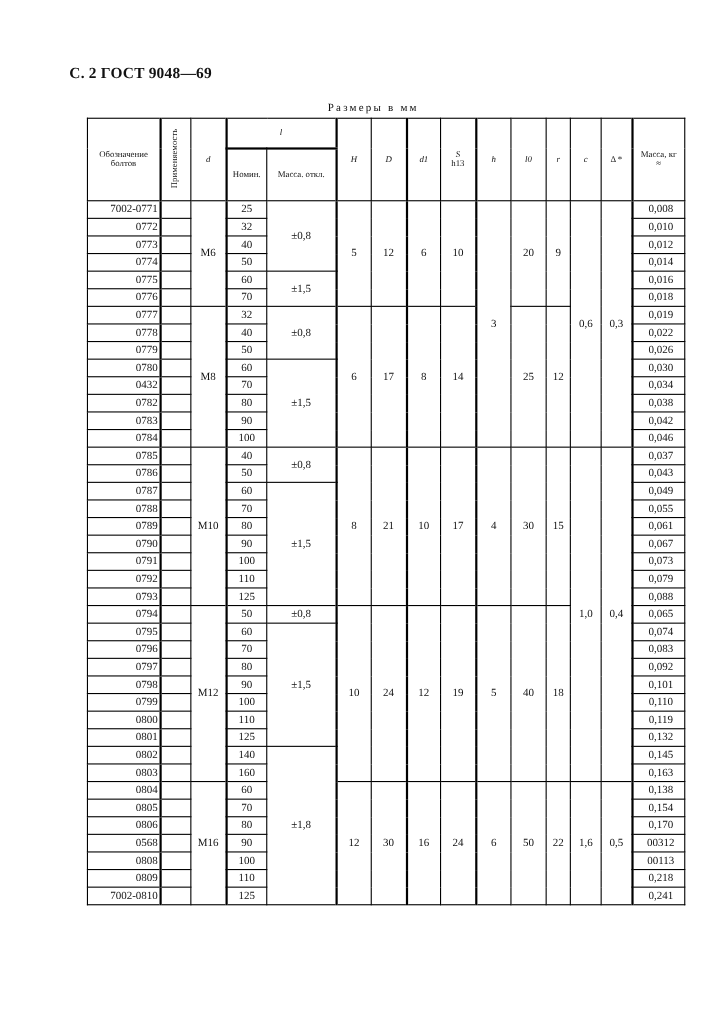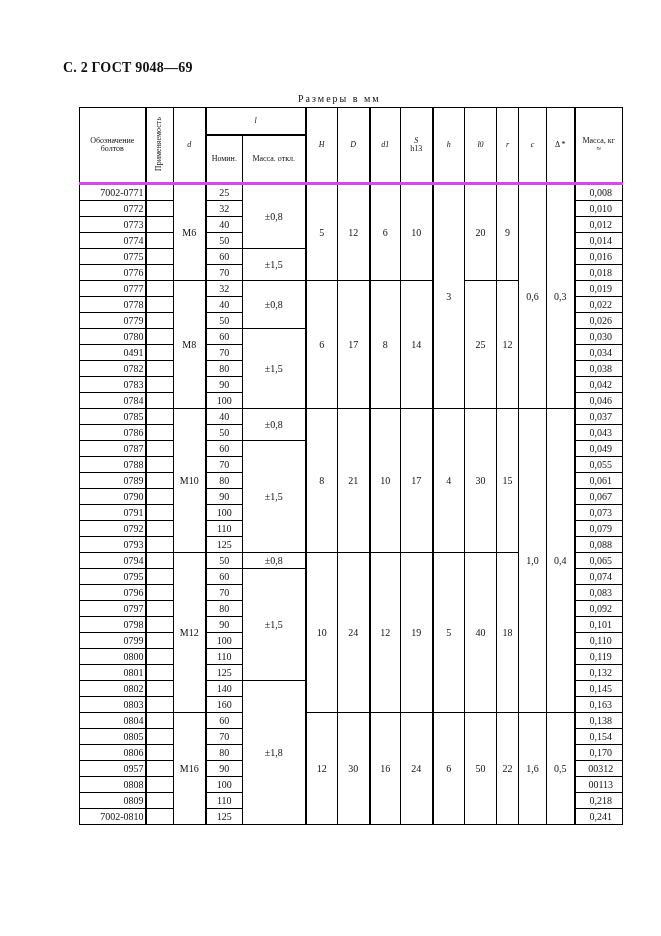--- a/index.html
+++ b/index.html
@@ -12,21 +12,21 @@
   table.spec tr.data td{height:15px;}
   .thick-l{border-left:2px solid #000 !important;}
   .thick-r{border-right:2px solid #000 !important;}
   .thick-b{border-bottom:2px solid #000 !important;}
   .desig{text-align:right !important;padding-right:1px !important;}
   .mass{text-align:center;padding-left:4px !important;}
   .vert{writing-mode:vertical-rl;transform:rotate(180deg);font-size:8px;line-height:1.1;display:inline-block;}
   .it{font-style:italic;}
   table.spec tr.head1 th{height:26px;}
   table.spec tr.head2 th{height:46px;}
-  table.spec tbody tr:first-child td{border-top:3px solid #d946ef;}
+  table.spec tbody tr:first-child td{border-top:1px solid #d946ef;}
   table.spec{border-top:1.5px solid #000;}
 </style>
 </head>
 <body>
 
 <div class="page-header">С. 2 ГОСТ 9048—69</div>
 <div class="dims-caption">Размеры в мм</div>
 
 <table class="spec">
   <colgroup>
@@ -144,21 +144,21 @@
         <td class="mass">0,026</td>
       </tr>
       <tr class="data">
         <td class="desig thick-r">0780</td>
         <td></td>
         <td class="thick-l">60</td>
         <td rowspan="5">±1,5</td>
         <td class="mass">0,030</td>
       </tr>
       <tr class="data">
-        <td class="desig thick-r">0491</td>
+        <td class="desig thick-r">0432</td>
         <td></td>
         <td class="thick-l">70</td>
         <td class="mass">0,034</td>
       </tr>
       <tr class="data">
         <td class="desig thick-r">0782</td>
         <td></td>
         <td class="thick-l">80</td>
         <td class="mass">0,038</td>
       </tr>
@@ -333,21 +333,21 @@
         <td class="thick-l">70</td>
         <td class="mass">0,154</td>
       </tr>
       <tr class="data">
         <td class="desig thick-r">0806</td>
         <td></td>
         <td class="thick-l">80</td>
         <td class="mass">0,170</td>
       </tr>
       <tr class="data">
-        <td class="desig thick-r">0957</td>
+        <td class="desig thick-r">0568</td>
         <td></td>
         <td class="thick-l">90</td>
         <td class="mass">00312</td>
       </tr>
       <tr class="data">
         <td class="desig thick-r">0808</td>
         <td></td>
         <td class="thick-l">100</td>
         <td class="mass">00113</td>
       </tr>

